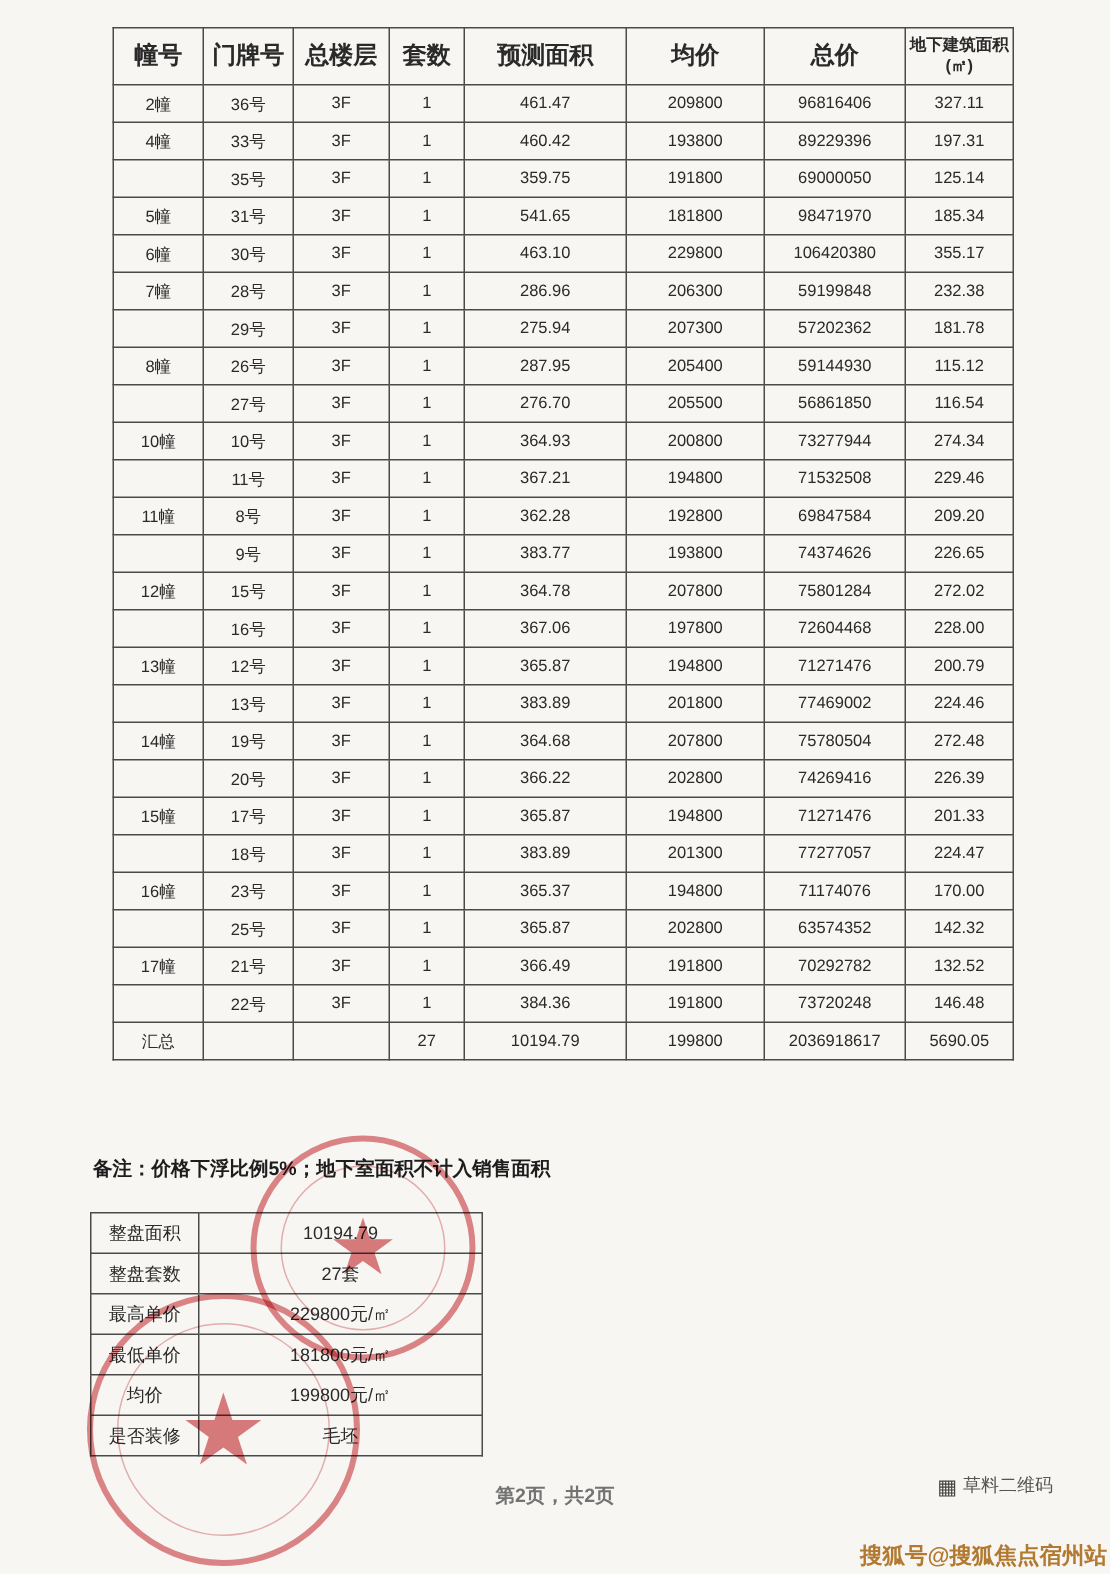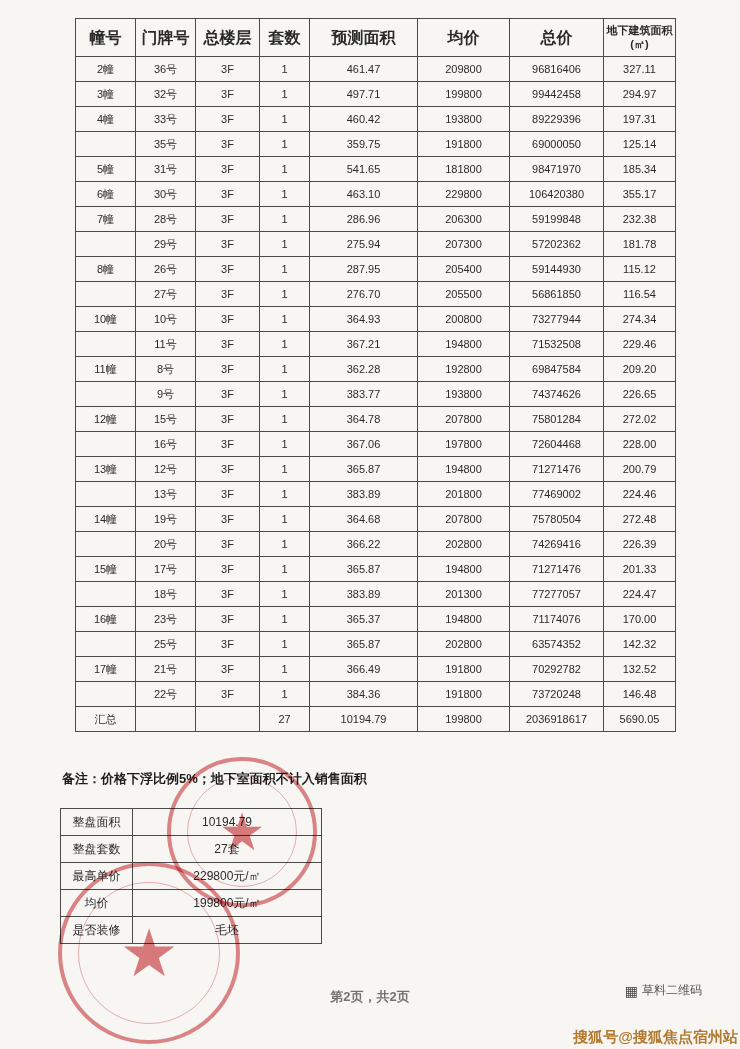--- a/index.html
+++ b/index.html
@@ -131,30 +131,20 @@
           <td>2幢</td>
           <td>36号</td>
           <td>3F</td>
           <td>1</td>
           <td>461.47</td>
           <td>209800</td>
           <td>96816406</td>
           <td>327.11</td>
         </tr>
         <tr>
-          <td>3幢</td>
-          <td>32号</td>
-          <td>3F</td>
-          <td>1</td>
-          <td>497.71</td>
-          <td>199800</td>
-          <td>99442458</td>
-          <td>294.97</td>
-        </tr>
-        <tr>
           <td>4幢</td>
           <td>33号</td>
           <td>3F</td>
           <td>1</td>
           <td>460.42</td>
           <td>193800</td>
           <td>89229396</td>
           <td>197.31</td>
         </tr>
         <tr>
@@ -408,20 +398,24 @@
           <th>整盘面积</th>
           <td>10194.79</td>
         </tr>
         <tr>
           <th>整盘套数</th>
           <td>27套</td>
         </tr>
         <tr>
           <th>最高单价</th>
           <td>229800元/㎡</td>
+        </tr>
+        <tr>
+          <th>最低单价</th>
+          <td>181800元/㎡</td>
         </tr>
         <tr>
           <th>均价</th>
           <td>199800元/㎡</td>
         </tr>
         <tr>
           <th>是否装修</th>
           <td>毛坯</td>
         </tr>
       </tbody>

